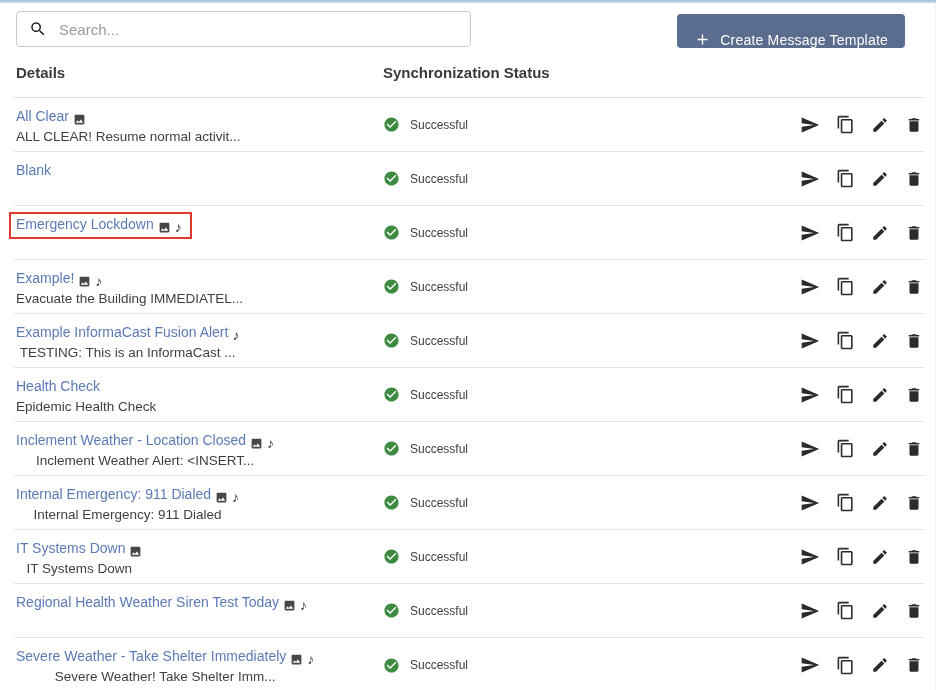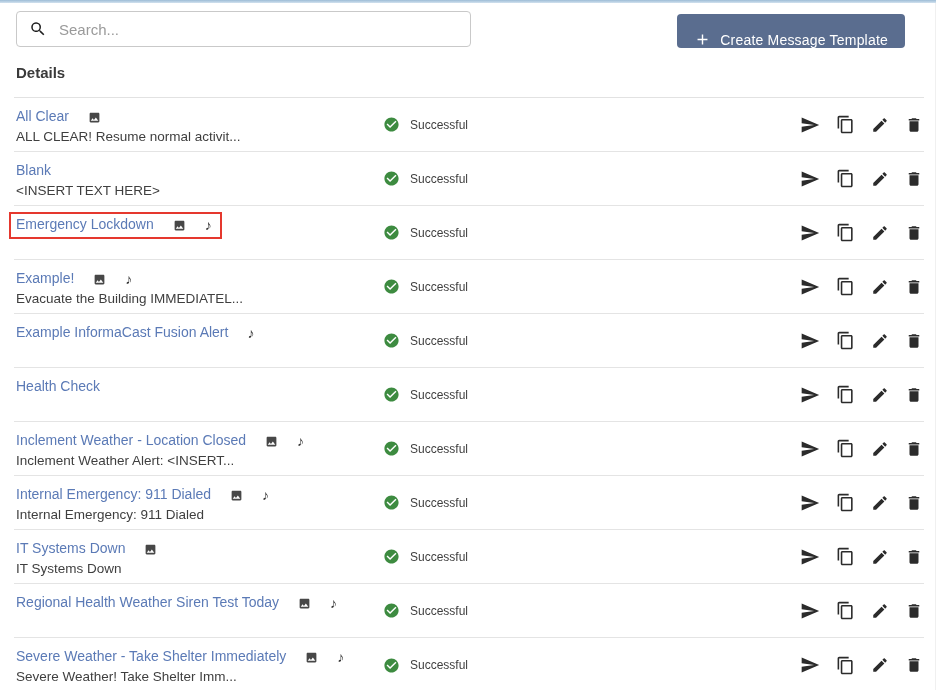--- a/index.html
+++ b/index.html
@@ -64,28 +64,28 @@
   }
   .row:last-child { border-bottom: none; }
   .cell-details { flex: 0 0 369px; padding: 6px 0 0 2px; }
   .details-inner {
     display: inline-block;
     border: 2px solid transparent;
     padding: 1px 8px 3px 5px;
     margin-left: -7px;
   }
   .details-inner.hl { border-color: var(--hl, #e5382e); }
-  .title-line { display: flex; align-items: center; gap: 19px; line-height: 19px; }
+  .title-line { display: flex; align-items: flex-end; gap: 4px; line-height: 19px; }
   .row-title {
     color: var(--link, #5b7ab6); font-size: 14px; text-decoration: none; cursor: pointer;
     white-space: nowrap;
   }
   .att-img { display: inline-flex; margin-top: 1px; }
   .att-audio { font-size: 14px; color: #2f2f2f; line-height: 14px; }
-  .row-desc { font-size: 13.5px; color: #3f3f3f; line-height: 20px; margin-top: 1px; white-space: nowrap; }
+  .row-desc { font-size: 13.5px; color: #3f3f3f; line-height: 20px; margin-top: 1px; white-space: nowrap; text-align: center; }
 
   .cell-status { flex: 1; display: flex; align-items: center; gap: 10px; }
   .status-label { font-size: 12px; color: #3f3f3f; }
 
   .cell-actions {
     flex: 0 0 160px; display: flex; align-items: center;
     justify-content: flex-end; gap: 16px; padding-right: 1px;
   }
   .icon-btn {
     background: none; border: none; padding: 0; cursor: pointer;
@@ -109,20 +109,21 @@
     <button class="create-btn">
       <svg width="17" height="17" viewBox="0 0 24 24" fill="#ffffff">
           <path d="M19 13h-6v6h-2v-6H5v-2h6V5h2v6h6v2z"></path>
         </svg>
       <span>Create Message Template</span>
     </button>
   </div>
 
   <div class="list-head">
     <div class="head-details">Details</div>
+    <div class="head-status">Synchronization Status</div>
   </div>
 
   <div class="rows">
   <div class="row">
     <div class="cell-details">
       <div class="details-inner">
         <div class="title-line">
           <a class="row-title">All Clear</a>
           <span class="att-img">
             <svg width="13" height="13" viewBox="0 0 24 24" fill="#474747">
@@ -164,21 +165,20 @@
     </div>
   </div>
 
   <div class="row">
     <div class="cell-details">
       <div class="details-inner">
         <div class="title-line">
           <a class="row-title">Blank</a>
 
         </div>
-        <div class="row-desc">&lt;INSERT TEXT HERE&gt;</div>
       </div>
     </div>
     <div class="cell-status">
       <svg width="17" height="17" viewBox="0 0 24 24" fill="#3d8b40">
             <path d="M12 2C6.48 2 2 6.48 2 12s4.48 10 10 10 10-4.48 10-10S17.52 2 12 2zm-2 15l-5-5 1.41-1.41L10 14.17l7.59-7.59L19 8l-9 9z"></path>
           </svg>
       <span class="status-label">Successful</span>
     </div>
     <div class="cell-actions">
       <button class="icon-btn" title="">
@@ -294,20 +294,21 @@
   </div>
 
   <div class="row">
     <div class="cell-details">
       <div class="details-inner">
         <div class="title-line">
           <a class="row-title">Example InformaCast Fusion Alert</a>
 
           <span class="att-audio">♪</span>
         </div>
+        <div class="row-desc">TESTING: This is an InformaCast ...</div>
       </div>
     </div>
     <div class="cell-status">
       <svg width="17" height="17" viewBox="0 0 24 24" fill="#3d8b40">
             <path d="M12 2C6.48 2 2 6.48 2 12s4.48 10 10 10 10-4.48 10-10S17.52 2 12 2zm-2 15l-5-5 1.41-1.41L10 14.17l7.59-7.59L19 8l-9 9z"></path>
           </svg>
       <span class="status-label">Successful</span>
     </div>
     <div class="cell-actions">
       <button class="icon-btn" title="">
@@ -333,20 +334,21 @@
     </div>
   </div>
 
   <div class="row">
     <div class="cell-details">
       <div class="details-inner">
         <div class="title-line">
           <a class="row-title">Health Check</a>
 
         </div>
+        <div class="row-desc">Epidemic Health Check</div>
       </div>
     </div>
     <div class="cell-status">
       <svg width="17" height="17" viewBox="0 0 24 24" fill="#3d8b40">
             <path d="M12 2C6.48 2 2 6.48 2 12s4.48 10 10 10 10-4.48 10-10S17.52 2 12 2zm-2 15l-5-5 1.41-1.41L10 14.17l7.59-7.59L19 8l-9 9z"></path>
           </svg>
       <span class="status-label">Successful</span>
     </div>
     <div class="cell-actions">
       <button class="icon-btn" title="">

